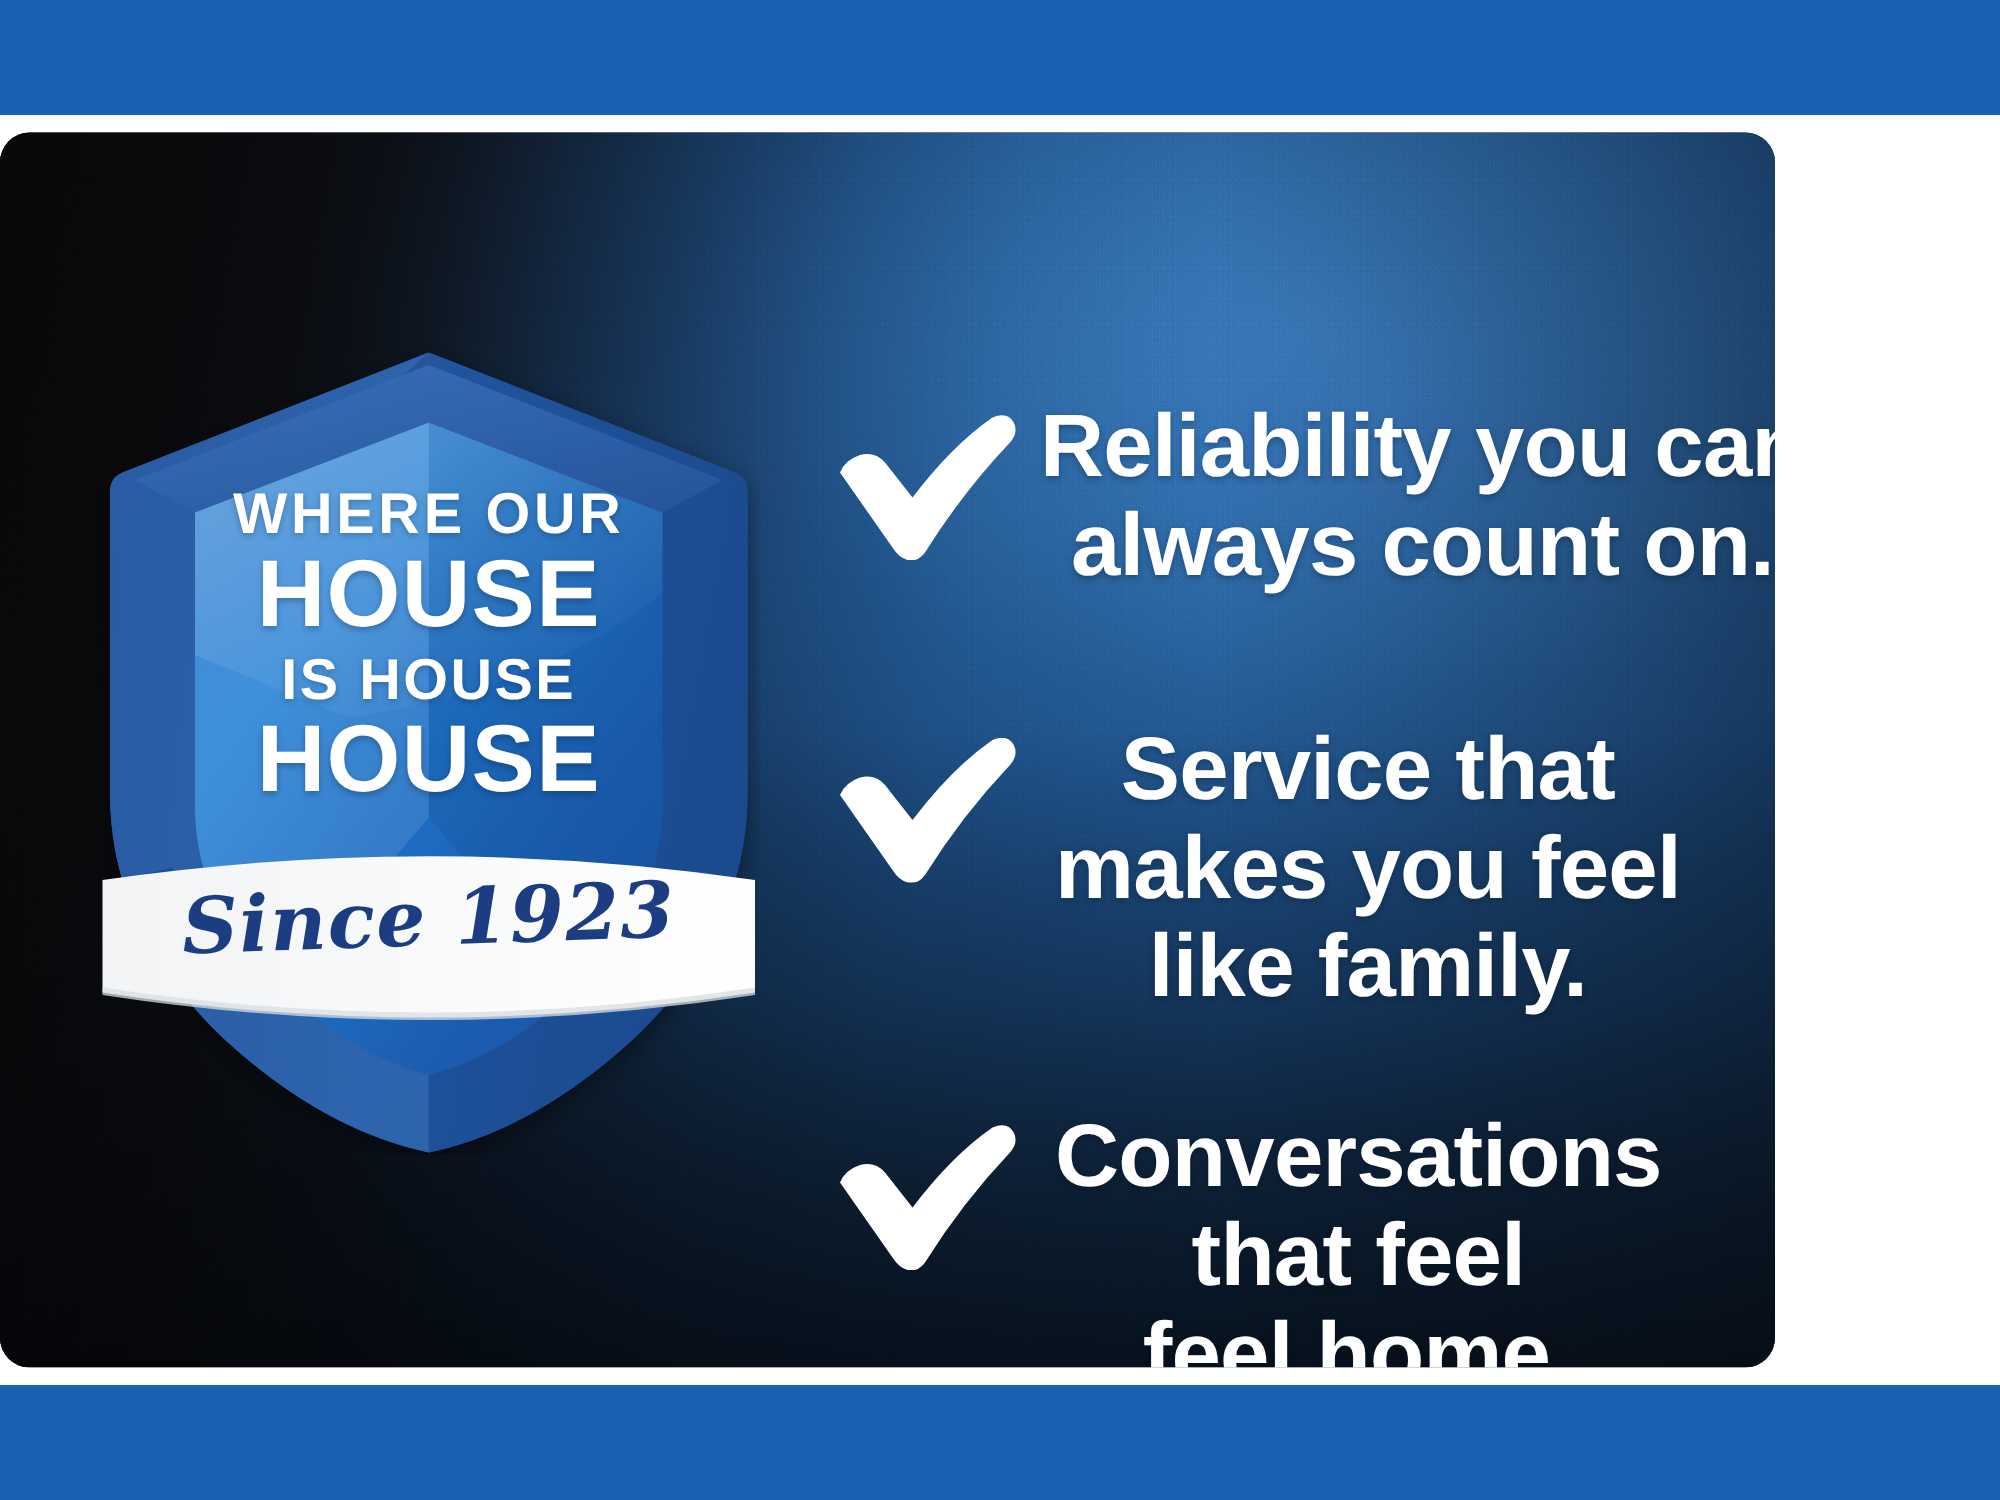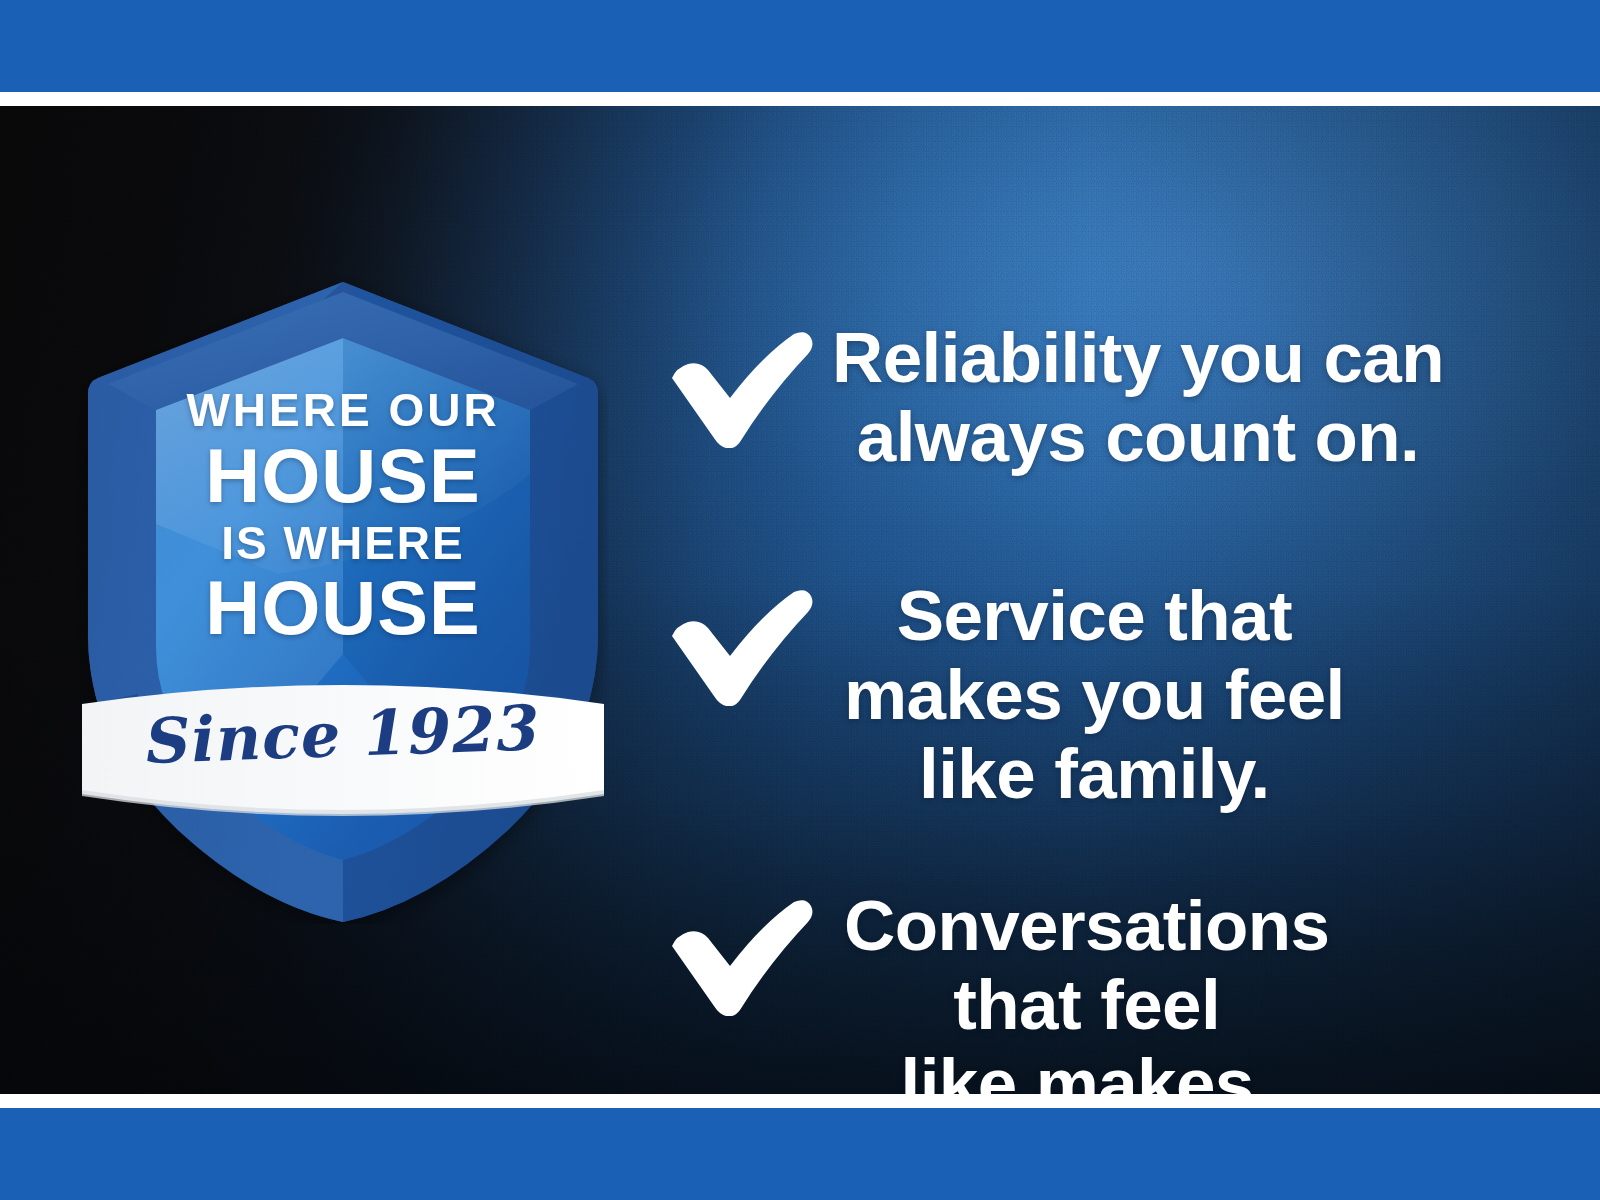--- a/index.html
+++ b/index.html
@@ -29,23 +29,24 @@
     position:absolute; left:0; width:1600px; height:14px;
     background:#ffffff;
   }
   .band-gap.top{ top:92px; }
   .band-gap.bottom{ bottom:92px; }
 
   
   #panel{
     position:absolute;
     left:0; top:106px;
-    width:1600px; height:988px;
+    width:1420px; height:988px;
     overflow:hidden;
     background:#0d0f12;
+    border-radius:24px;
   }
 
   
   .bg-layer{ position:absolute; inset:0; }
 
   .bg-base{
     background:
       radial-gradient(118% 132% at 78% 22%,
          #2f6fb8 0%,
          #27629f 14%,
@@ -291,21 +292,21 @@
         <path d="M4 516 Q265 556 526 516 L526 522 Q265 562 4 522 Z" fill="#d9dde2" opacity=".75"></path>
       </svg>
 
       <div class="shield-txt" id="st-1">
         <span>WHERE OUR</span>
       </div>
       <div class="shield-txt" id="st-2">
         <span>HOUSE</span>
       </div>
       <div class="shield-txt" id="st-3">
-        <span>IS WHERE</span>
+        <span>IS HOUSE</span>
       </div>
       <div class="shield-txt" id="st-4">
         <span>HOUSE</span>
       </div>
 
       <div id="since">Since 1923</div>
     </div>
 
     <div id="bullets">
 
@@ -337,21 +338,21 @@
       <div class="bullet" id="b3">
         <div class="chk">
           <svg viewBox="0 0 152 116" xmlns="http://www.w3.org/2000/svg">
             <path d="M6 46 Q10 36 22 32 Q34 29 42 38 L64 66
                      Q96 24 128 2 Q140 -3 145 6 Q149 14 142 22
                      Q104 62 74 110 Q68 118 60 116 Q53 114 48 106 Z" fill="#ffffff"></path>
           </svg>
         </div>
         <div class="copy">Conversations
 that feel
-like makes.</div>
+feel home.</div>
       </div>
 
     </div>
 
   </div>
 
   <div class="band-gap bottom"></div>
   <div class="band bottom"></div>
 
 </div>

